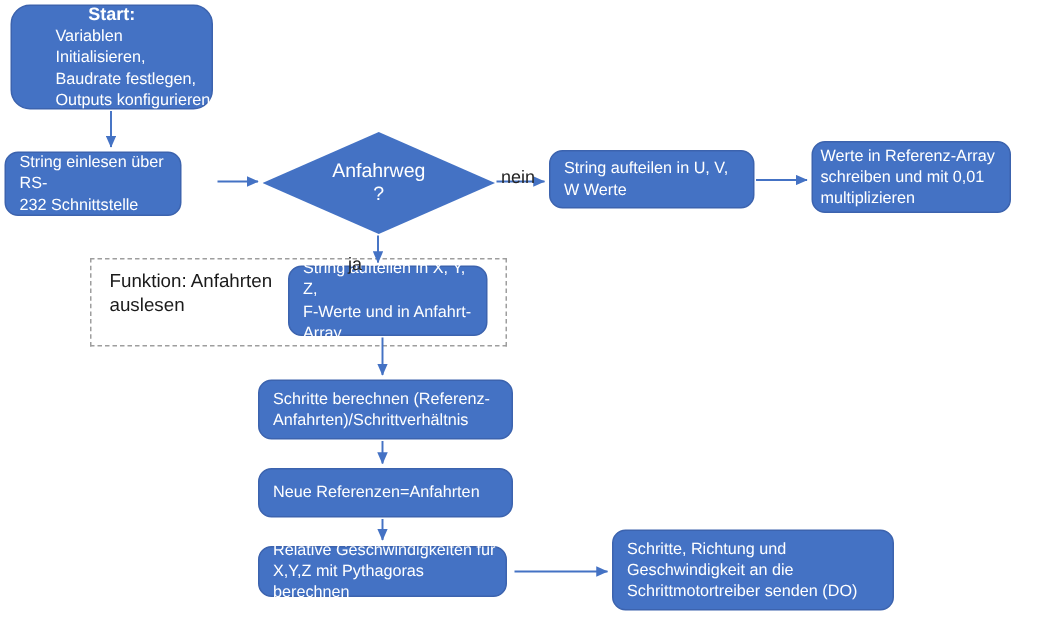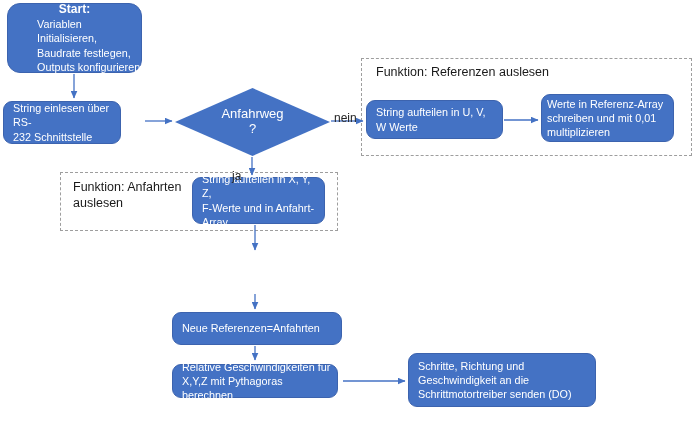--- a/index.html
+++ b/index.html
@@ -109,23 +109,20 @@
     margin-top: 13px;
   }
   .edge-label-nein { left: 334px; top: 98px; }
   .edge-label-ja   { left: 232px; top: 156px; }
 </style>
 </head>
 <body>
 
 <div class="canvas">
 
-  <div class="group group-referenzen">
-    <div class="group-label">Funktion: Referenzen auslesen</div>
-  </div>
   <div class="group group-anfahrten">
     <div class="group-label">Funktion: Anfahrten
 auslesen</div>
   </div>
 
   <svg class="connectors" viewBox="0 0 700 423" xmlns="http://www.w3.org/2000/svg">
     <defs>
       <marker id="ah" markerWidth="8" markerHeight="7" refX="7.5" refY="3.5" orient="auto" markerUnits="userSpaceOnUse">
         <path d="M0,0 L8,3.5 L0,7 Z" fill="#4472c4"></path>
       </marker>
@@ -169,20 +166,24 @@
 schreiben und mit 0,01
 multiplizieren</div>
   </div>
 
   <div class="node node-xyz">
     <div class="node-text">String aufteilen in X, Y, Z,
 F-Werte und in Anfahrt-
 Array</div>
   </div>
 
+  <div class="node node-schritte">
+    <div class="node-text">Schritte berechnen (Referenz-
+Anfahrten)/Schrittverhältnis</div>
+  </div>
 
   <div class="node node-neue">
     <div class="node-text">Neue Referenzen=Anfahrten</div>
   </div>
 
   <div class="node node-relative">
     <div class="node-text">Relative Geschwindigkeiten für
 X,Y,Z mit Pythagoras berechnen</div>
   </div>
 

